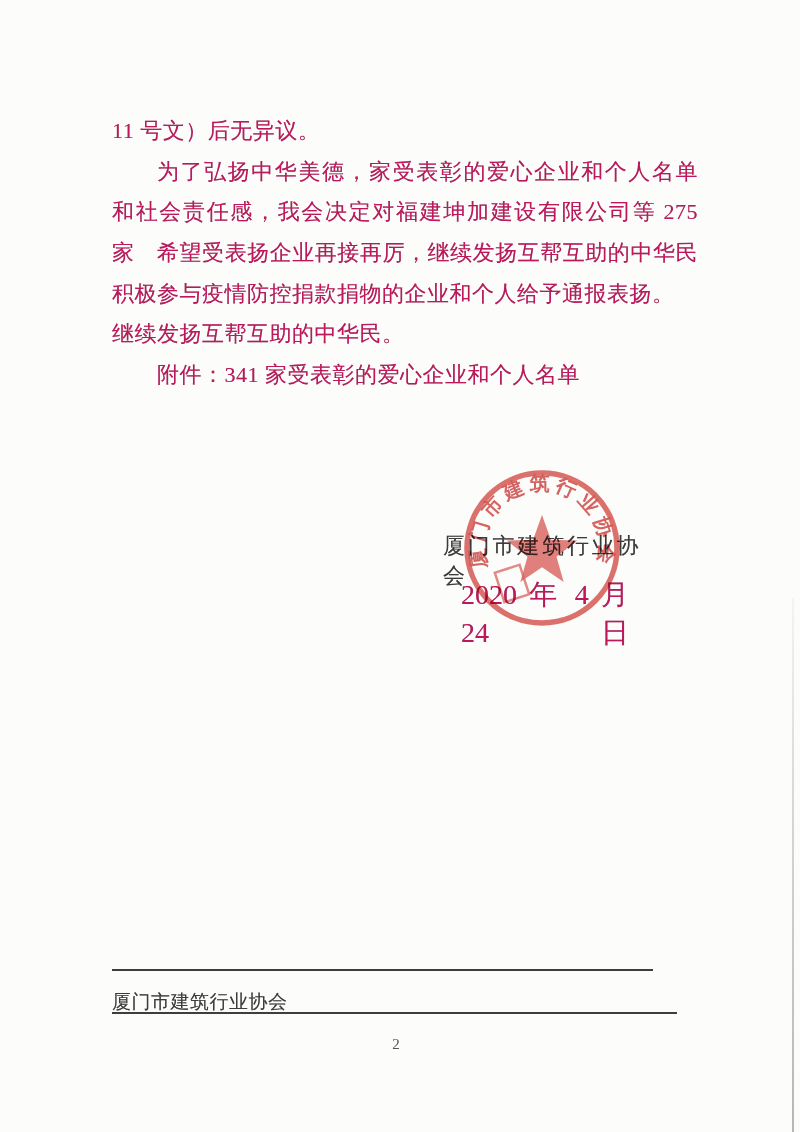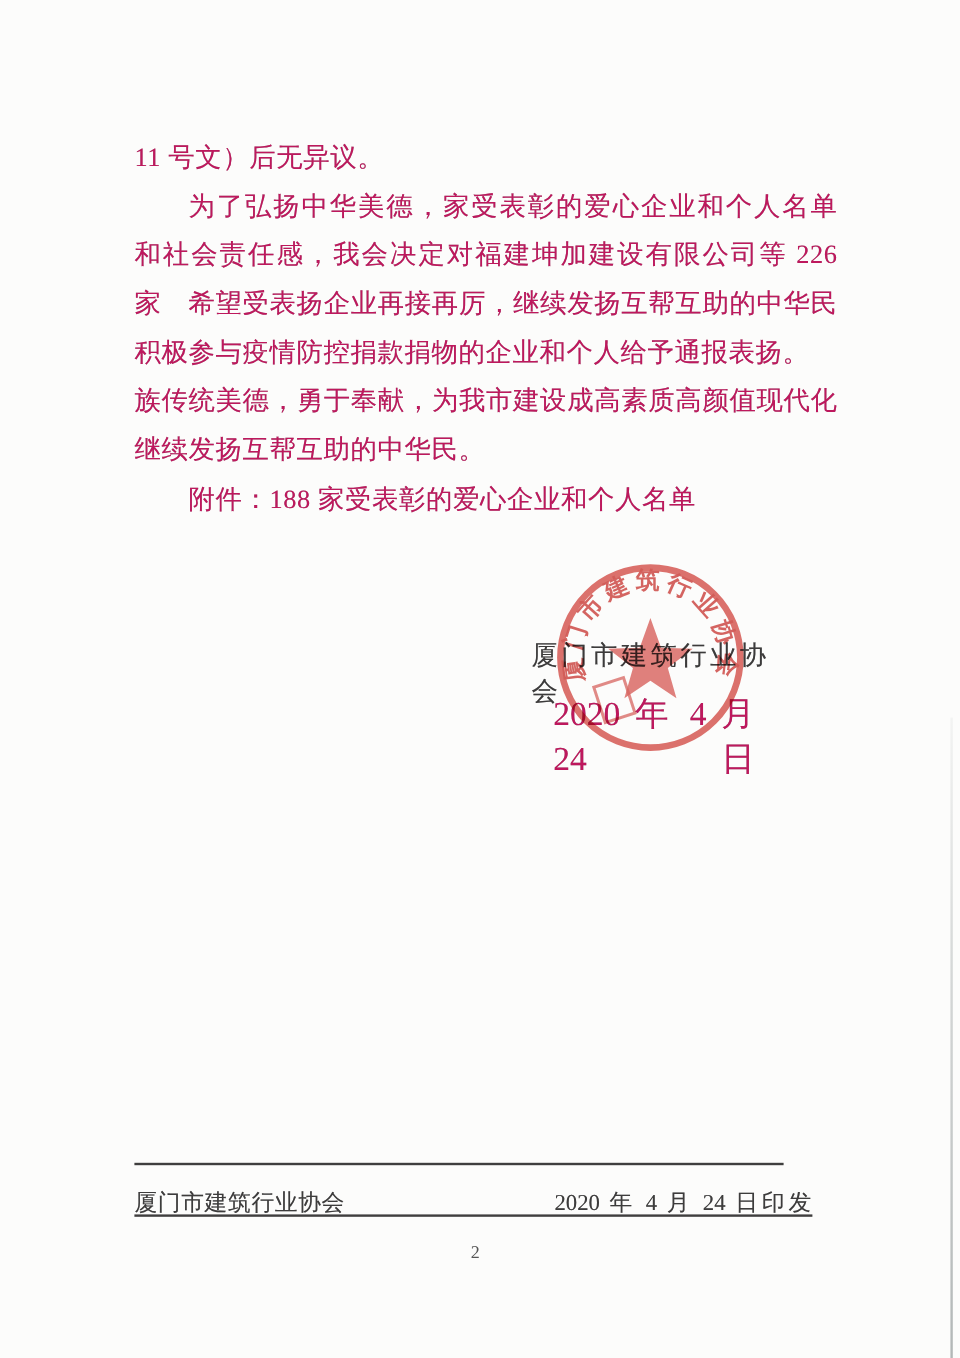--- a/index.html
+++ b/index.html
@@ -78,43 +78,41 @@
   }
 </style>
 </head>
 <body>
 
 <div class="page">
 
   <div class="body-text">
     <div class="doc-line">11 号文）后无异议。</div>
     <div class="doc-line indent justify">为了弘扬中华美德，家受表彰的爱心企业和个人名单</div>
-    <div class="doc-line justify">和社会责任感，我会决定对福建坤加建设有限公司等 226 家</div>
+    <div class="doc-line justify">和社会责任感，我会决定对福建坤加建设有限公司等 275 家</div>
     <div class="doc-line indent justify">希望受表扬企业再接再厉，继续发扬互帮互助的中华民</div>
     <div class="doc-line">积极参与疫情防控捐款捐物的企业和个人给予通报表扬。</div>
-    <div class="doc-line justify">族传统美德，勇于奉献，为我市建设成高素质高颜值现代化</div>
     <div class="doc-line">继续发扬互帮互助的中华民。</div>
-    <div class="doc-line indent">附件：188 家受表彰的爱心企业和个人名单</div>
+    <div class="doc-line indent">附件：341 家受表彰的爱心企业和个人名单</div>
   </div>
 
   <div class="sig-org">厦门市建筑行业协会</div>
   <div class="sig-date">2020 年 4 月 24 日</div>
 
   <svg class="seal" viewBox="0 0 168 168" xmlns="http://www.w3.org/2000/svg">
     <circle cx="84" cy="82" r="75" fill="none" stroke="#d6504b" stroke-width="5.5" stroke-opacity="0.92"></circle>
     <polygon points="84,49 92.9,73.7 119.2,74.6 98.5,90.7 105.7,115.9 84,101.2 62.3,115.9 69.5,90.7 48.8,74.6 75.1,73.7" fill="#d6504b" fill-opacity="0.82"></polygon>
     <rect x="41" y="102" width="26" height="31" fill="none" stroke="#d6504b" stroke-width="2.5" stroke-opacity="0.75" transform="rotate(-18 54 117.5)"></rect>
     <path id="sealArc" d="M 31.4 106.5 A 58 58 0 1 1 136.6 106.5" fill="none"></path>
     <text font-size="20" fill="#cf4641" fill-opacity="0.95" letter-spacing="4.5" font-family="Liberation Serif, DejaVu Serif, serif" font-weight="bold">
       <textPath href="#sealArc" startOffset="50%" text-anchor="middle">厦门市建筑行业协会</textPath>
     </text>
   </svg>
 
   <div class="footer-rule-top"></div>
   <div class="footer-org">厦门市建筑行业协会</div>
-  <div class="footer-date">2020 年 4 月 24 日印发</div>
   <div class="footer-rule-bottom"></div>
 
   <div class="page-number">2</div>
 
   <div class="scan-line"></div>
 
 </div>
 
 </body></html>

